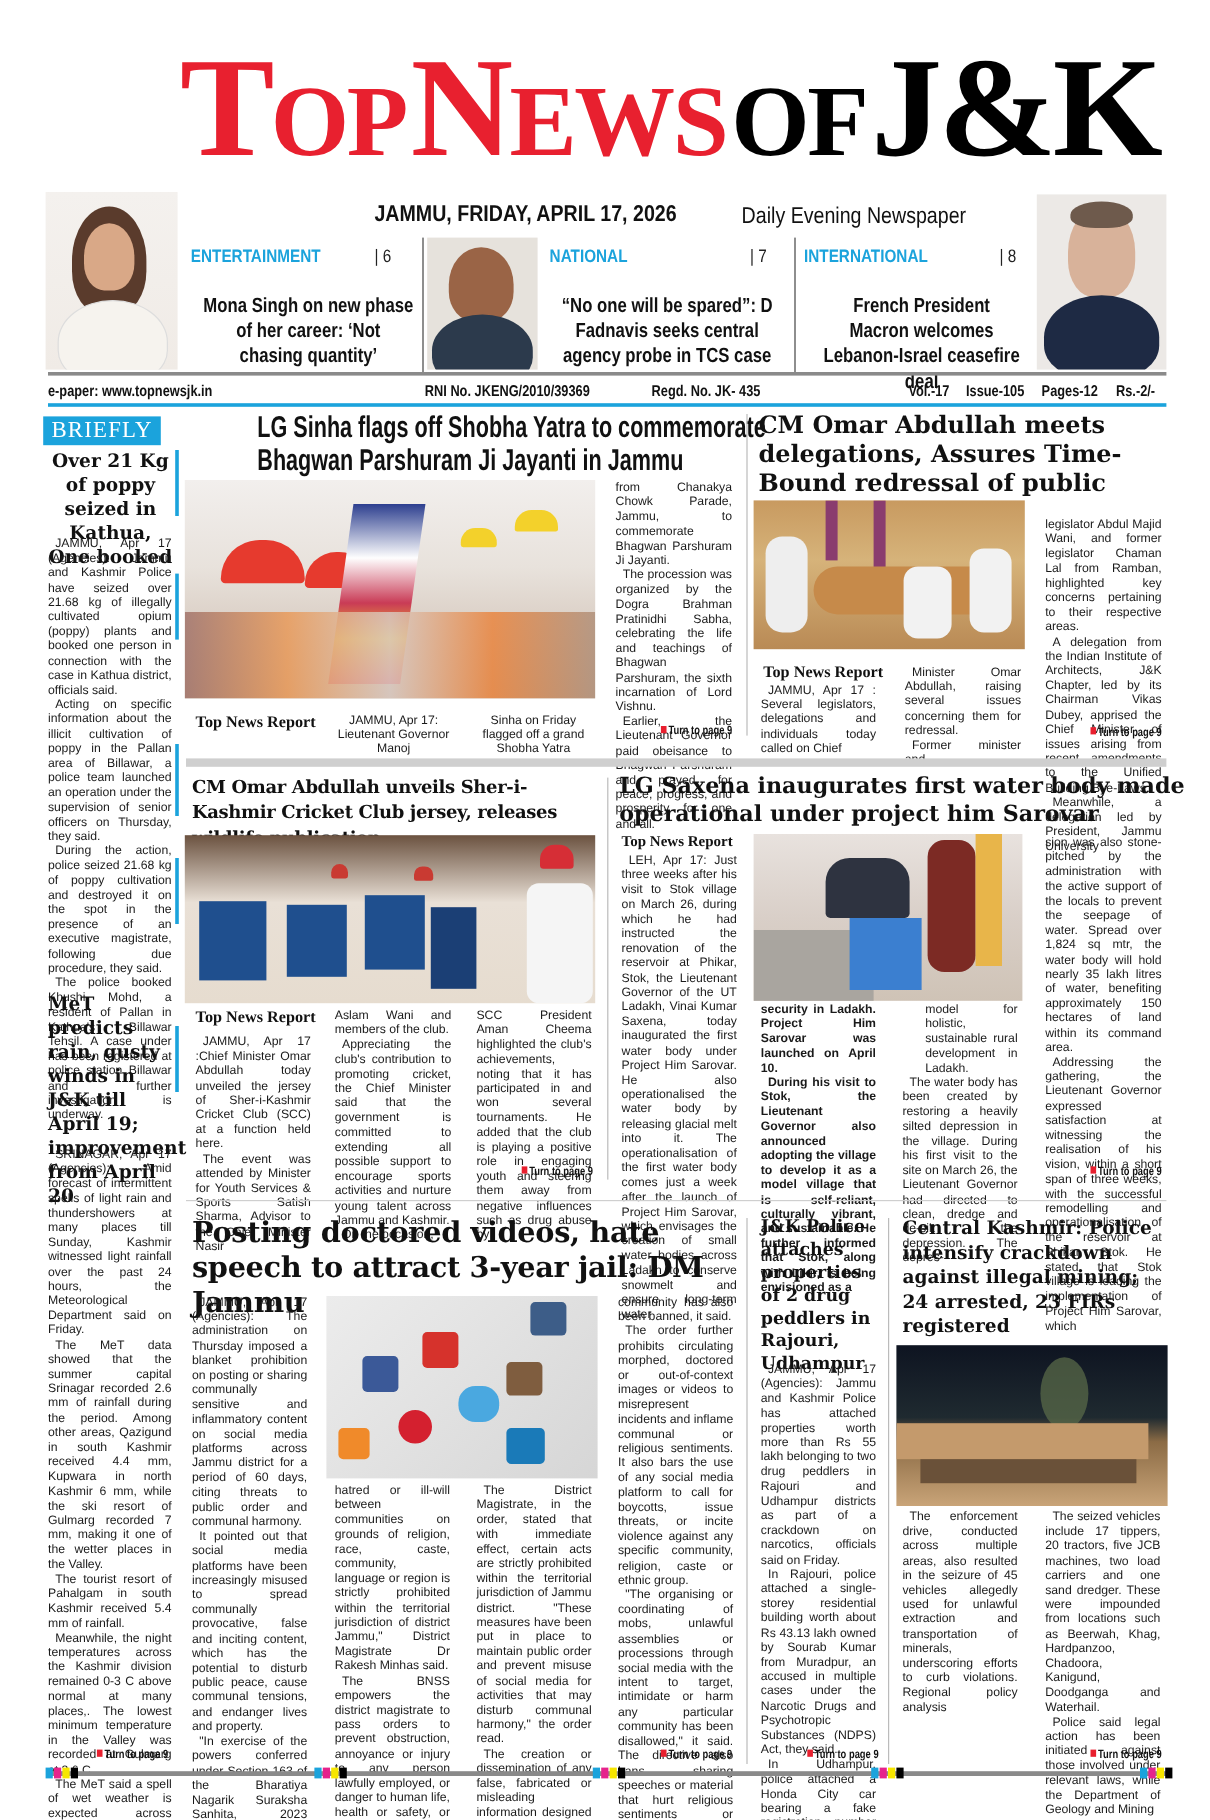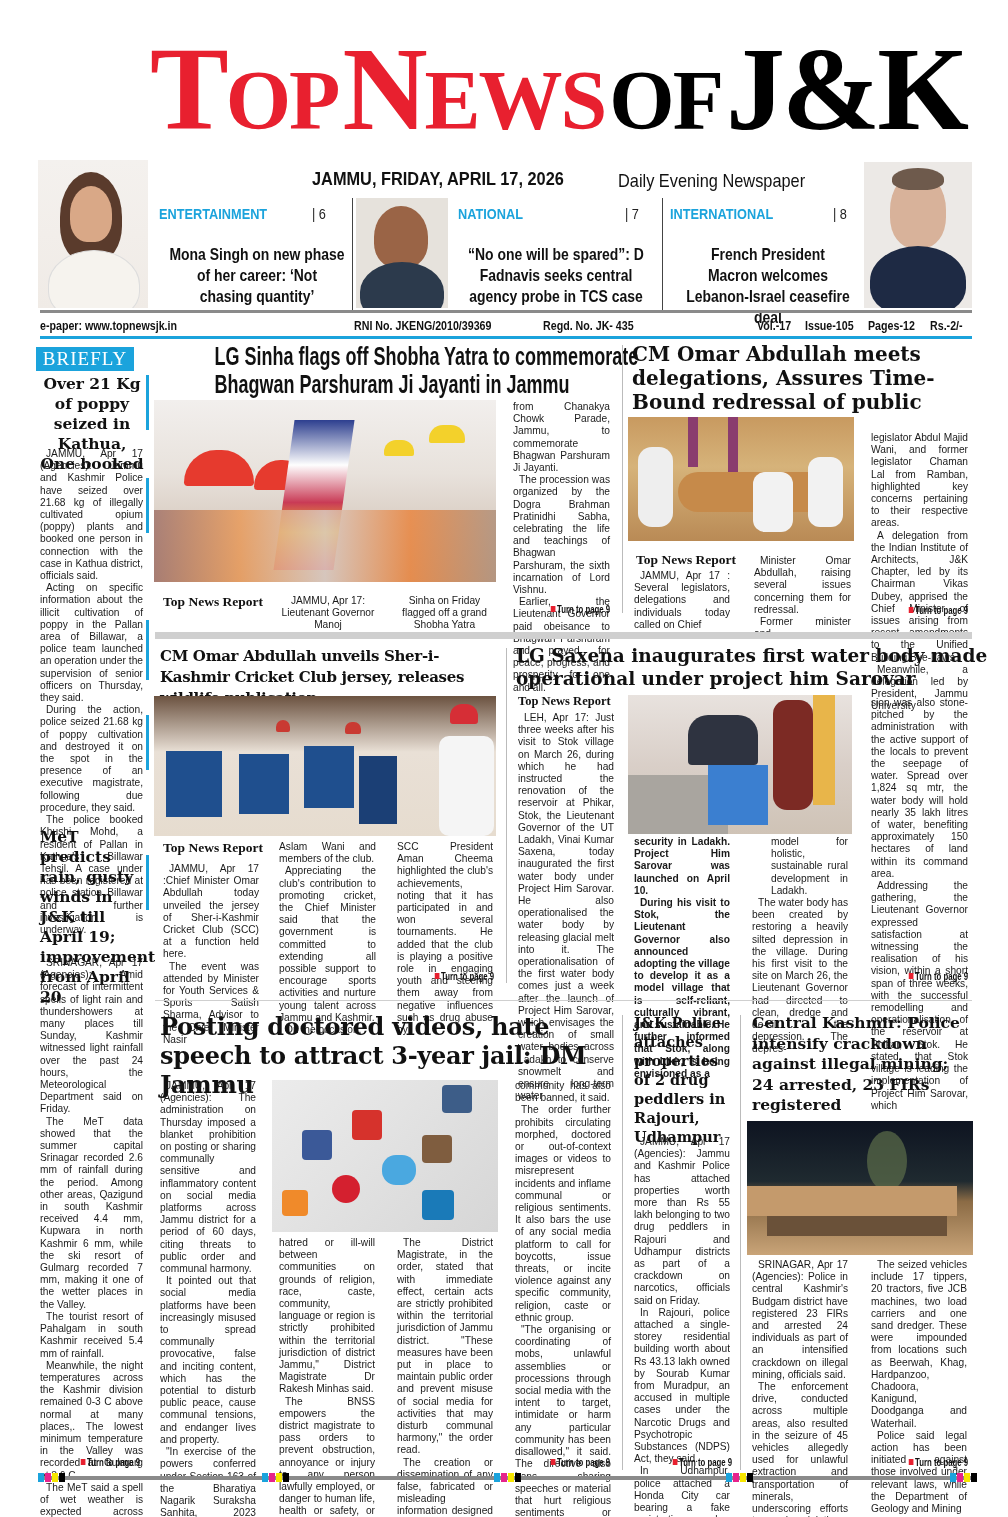--- a/index.html
+++ b/index.html
@@ -265,21 +265,20 @@
 <div class="abs turn" style="right:276px;top:1457px;"><span class="sq"></span><span>Turn to page 9</span></div>
 <div class="colsep" style="left:740px;top:1015px;height:455px;"></div>
 
 <div class="abs hl-serif" style="left:752px;top:1013px;width:220px;font-size:15.5px;line-height:20.5px;">Central Kashmir: Police intensify crackdown against illegal mining; 24 arrested, 23 FIRs registered</div>
 <div class="img" style="left:747px;top:1121px;width:226px;height:134px;background:linear-gradient(180deg,#0e1421 0%,#1f2a30 45%,#8b6b45 60%,#c9a478 100%);">
   <div style="position:absolute;left:120px;top:10px;width:40px;height:60px;background:#5d6d4a;border-radius:50%;opacity:.7;"></div>
   <div style="position:absolute;left:0;top:65px;width:210px;height:30px;background:#c49a6c;"></div>
   <div style="position:absolute;left:20px;top:95px;width:180px;height:20px;background:#6a5139;"></div>
 </div>
 <div class="abs body-txt" style="left:752px;top:1259px;width:96px;">
-  <p>SRINAGAR, Apr 17 (Agencies): Police in central Kashmir's Budgam district have registered 23 FIRs and arrested 24 individuals as part of an intensified crackdown on illegal mining, officials said.</p>
   <p>The enforcement drive, conducted across multiple areas, also resulted in the seizure of 45 vehicles allegedly used for unlawful extraction and transportation of minerals, underscoring efforts to curb violations. Regional policy analysis</p>
 </div>
 <div class="abs body-txt" style="left:871px;top:1259px;width:96px;">
   <p>The seized vehicles include 17 tippers, 20 tractors, five JCB machines, two load carriers and one sand dredger. These were impounded from locations such as Beerwah, Khag, Hardpanzoo, Chadoora, Kanigund, Doodganga and Waterhail.</p>
   <p>Police said legal action has been initiated against those involved under relevant laws, while the Department of Geology and Mining</p>
 </div>
 <div class="abs turn" style="right:40px;top:1457px;"><span class="sq"></span><span>Turn to page 9</span></div>
 
 <div class="abs" style="left:40px;top:1476px;width:932px;height:4px;background:#8a8a8a;"></div>
 <div class="cmyk" style="left:38px;top:1473px;">

